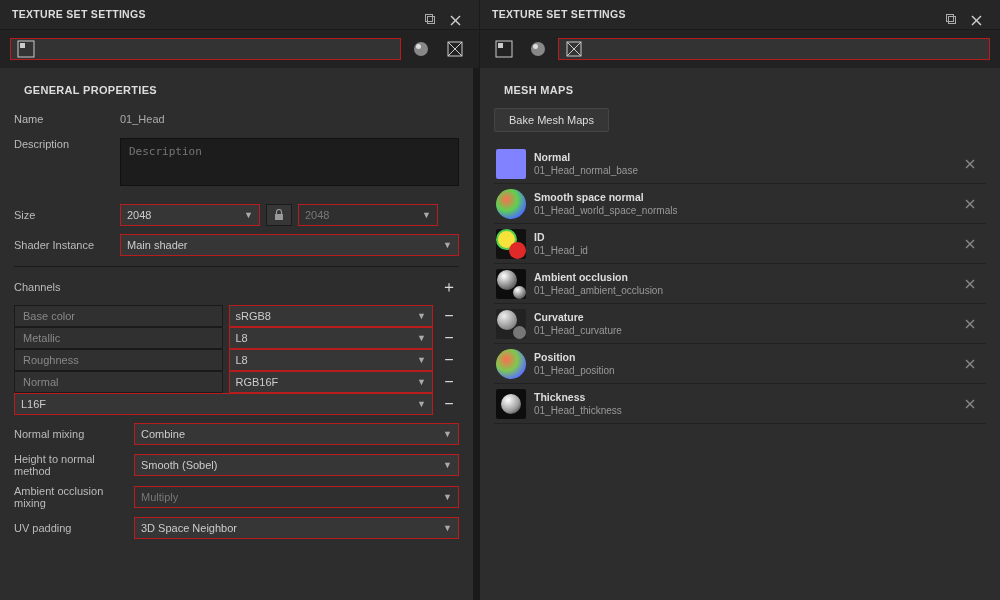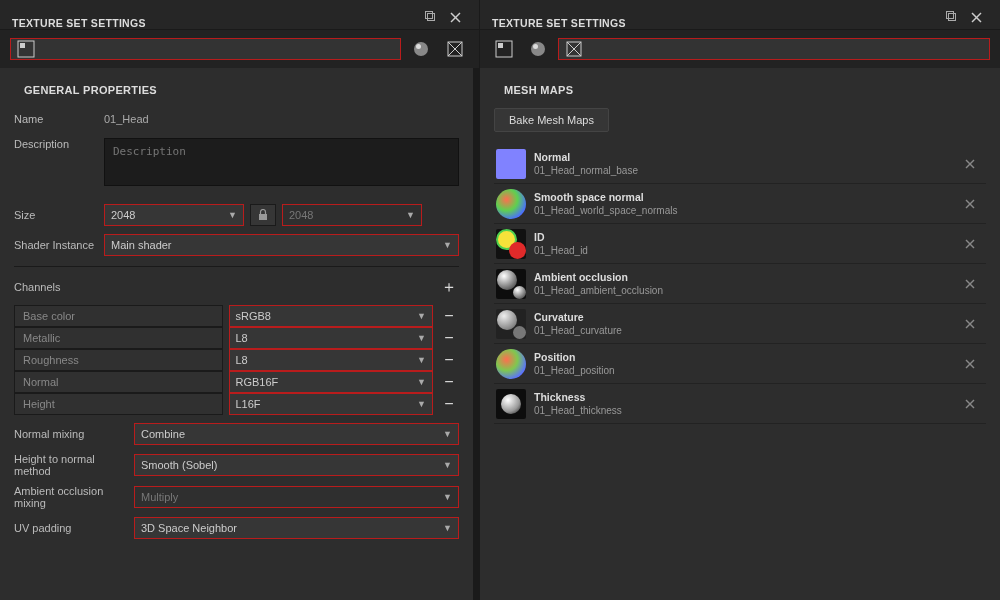--- a/index.html
+++ b/index.html
@@ -1,30 +1,30 @@
 <!DOCTYPE html>
 <html><head>
 <meta charset="utf-8">
 <style>
 * { margin:0; padding:0; box-sizing:border-box; }
 body { background:#1e1e1e; font-family:Arial,Helvetica,sans-serif; color:#bbb; font-size:11px; overflow:hidden; }
 .wrap { display:flex; width:1000px; height:600px; }
 .panel { display:flex; flex-direction:column; background:#2d2d2d; }
 .panel-left { width:480px; border-right:1px solid #1a1a1a; }
 .panel-right { flex:1; }
-.topbar { height:30px; display:flex; align-items:flex-end; padding:0 12px; background:#262626; border-bottom:1px solid #1a1a1a; }
+.topbar { height:30px; display:flex; align-items:flex-start; padding:8px 12px; background:#262626; border-bottom:1px solid #1a1a1a; }
 .topbar-title { font-size:10.5px; font-weight:bold; color:#ddd; letter-spacing:0.3px; flex:1; }
 .topbar-icn { width:24px; height:24px; display:flex; align-items:center; justify-content:center; color:#bbb; cursor:pointer; }
 .iconbar { height:38px; display:flex; align-items:center; padding:0 10px; gap:6px; background:#222; }
 .iconbtn { width:28px; height:28px; display:flex; align-items:center; justify-content:center; cursor:pointer; }
 .iconbtn.sel { background:#333; }
 .body { flex:1; overflow-y:auto; padding:10px 14px 18px 14px; }
 .section-title { font-size:11px; font-weight:bold; color:#ddd; letter-spacing:0.3px; margin:6px 0 12px 10px; text-transform:uppercase; }
 .row { display:flex; align-items:center; margin-bottom:8px; min-height:22px; }
-.lbl { width:90px; font-size:11px; color:#bbb; }
+.lbl { width:106px; font-size:11px; color:#bbb; }
 .lbl-w { width:120px; }
 .val { font-size:11px; color:#aaa; }
 .txtarea { flex:1; height:48px; background:#1c1c1c; border:1px solid #111; color:#666; font-size:11px; padding:6px 8px; resize:none; outline:none; }
 .sel { flex:1; height:22px; background:#363636; border:1px solid #b91c1c; color:#ccc; font-size:11px; padding:0 6px; display:flex; align-items:center; justify-content:space-between; cursor:pointer; }
 .sel.dim { color:#777; background:#2f2f2f; }
 .chev { font-size:9px; color:#aaa; }
 .lock { width:26px; height:22px; display:flex; align-items:center; justify-content:center; background:#363636; border:1px solid #1a1a1a; margin:0 6px; cursor:pointer; }
 .hr { height:1px; background:#1a1a1a; margin:10px 0; }
 .ch-head { display:flex; align-items:center; justify-content:space-between; margin-bottom:8px; }
 .plus { width:20px; height:20px; display:flex; align-items:center; justify-content:center; color:#ddd; font-size:16px; cursor:pointer; }
@@ -169,21 +169,20 @@
             </div>
             <div class="ch-row">
               <div class="ch-name">Normal</div>
               <div class="sel ch-sel">
                 <span>RGB16F</span>
                 <span class="chev">▼</span>
               </div>
               <div class="minus">−</div>
             </div>
             <div class="ch-row">
-              <div class="ch-name">Height</div>
               <div class="sel ch-sel">
                 <span>L16F</span>
                 <span class="chev">▼</span>
               </div>
               <div class="minus">−</div>
             </div>
           </div>
 
     <div style="height:8px"></div>
     <div class="row">

